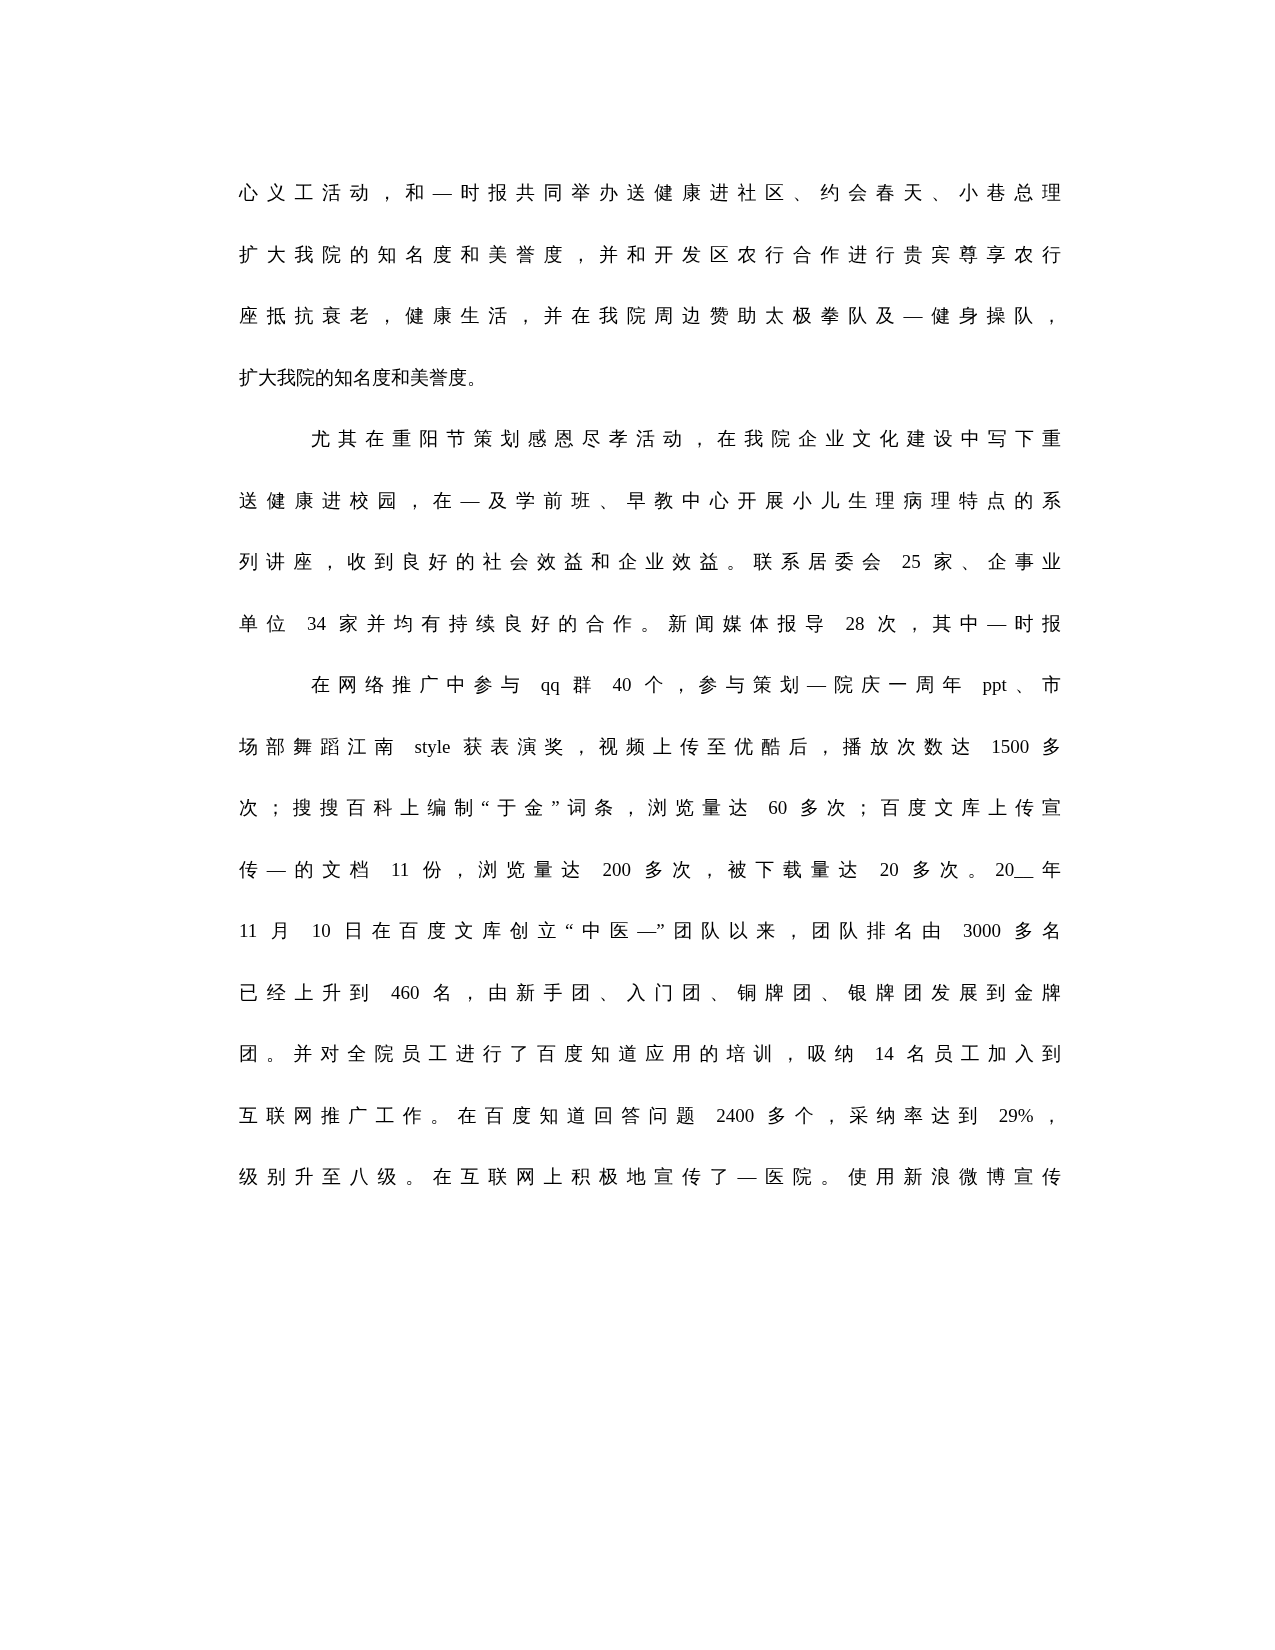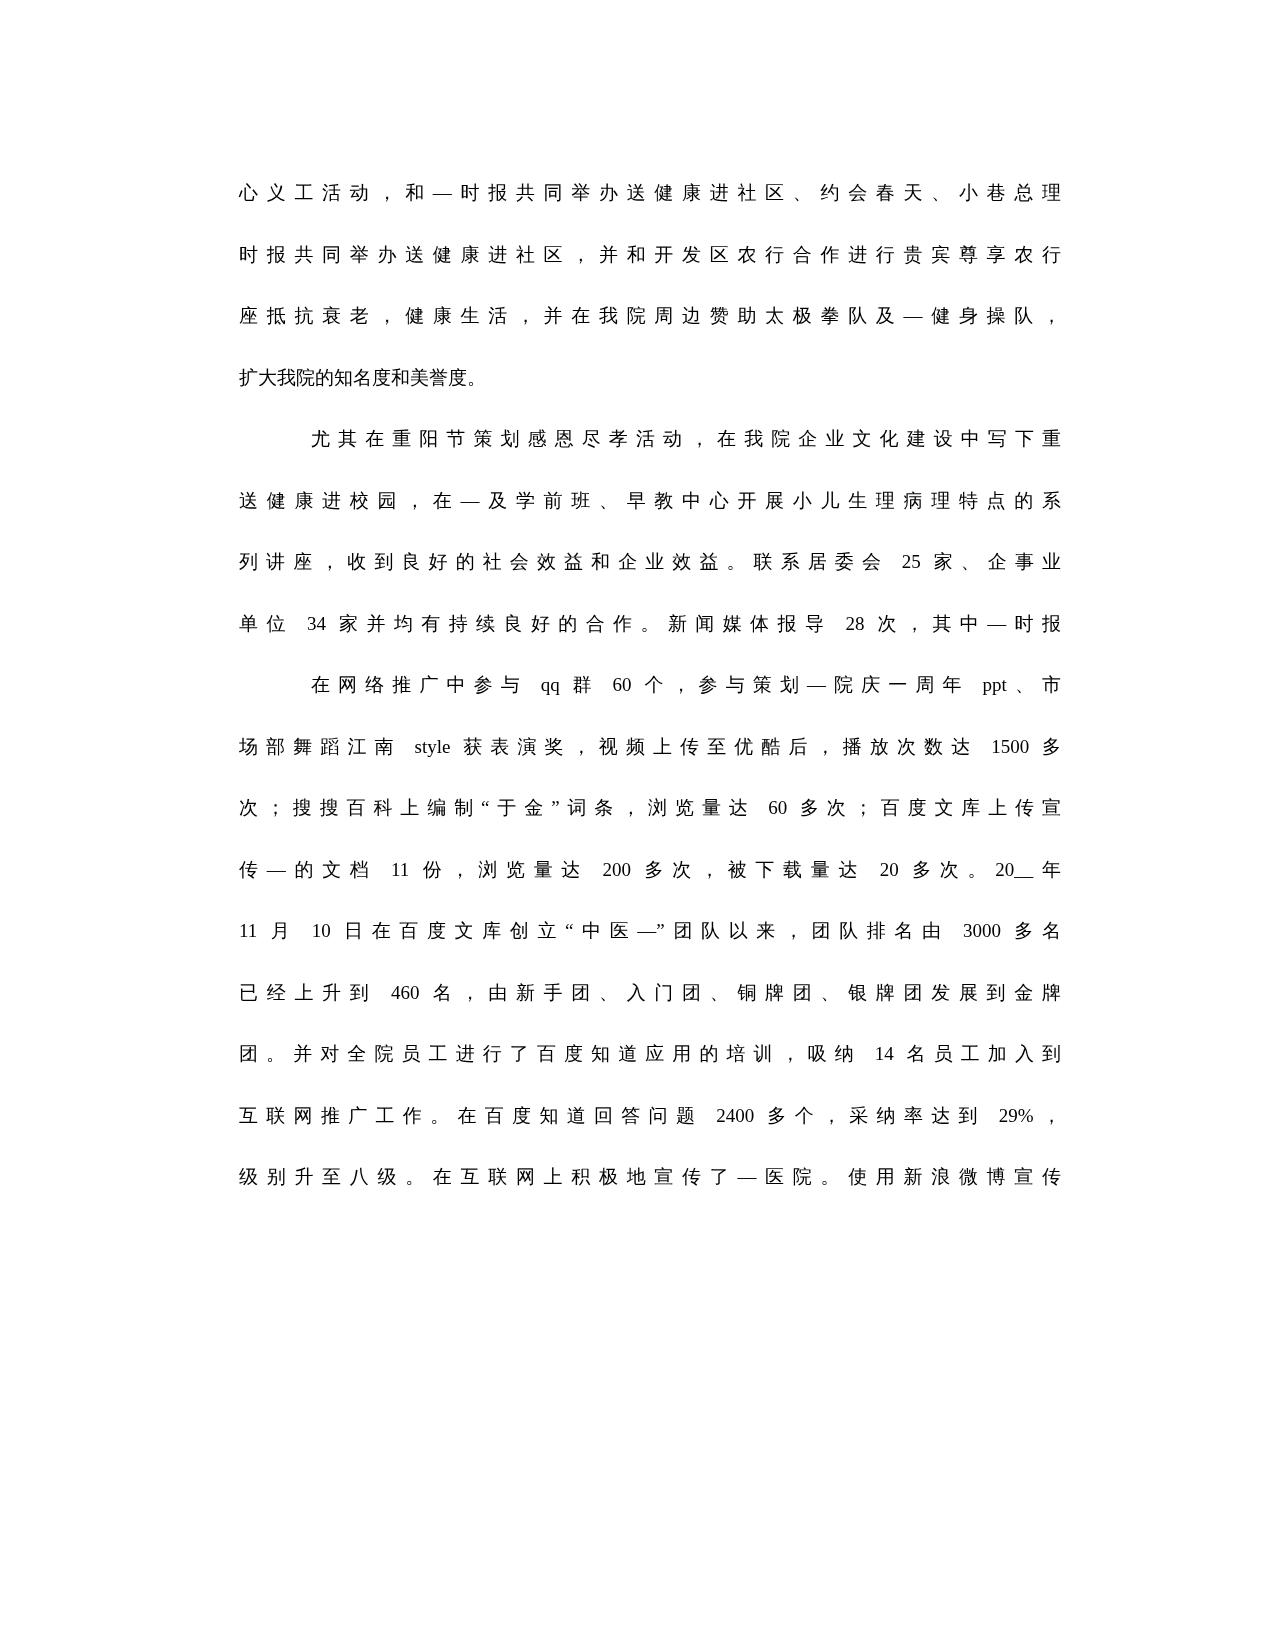--- a/index.html
+++ b/index.html
@@ -39,28 +39,28 @@
   .line.indent {
     padding-left: 72px;
   }
 </style>
 </head>
 <body>
 
 <div class="page">
   <div class="textblock">
       <div class="line">心义工活动，和—时报共同举办送健康进社区、约会春天、小巷总理</div>
-      <div class="line">时报共同举办送健康进社区，并和开发区农行合作进行贵宾尊享农行</div>
+      <div class="line">扩大我院的知名度和美誉度，并和开发区农行合作进行贵宾尊享农行</div>
       <div class="line">座抵抗衰老，健康生活，并在我院周边赞助太极拳队及—健身操队，</div>
       <div class="line no-flush">扩大我院的知名度和美誉度。</div>
       <div class="line indent">尤其在重阳节策划感恩尽孝活动，在我院企业文化建设中写下重</div>
       <div class="line">送健康进校园，在—及学前班、早教中心开展小儿生理病理特点的系</div>
       <div class="line">列讲座，收到良好的社会效益和企业效益。联系居委会 25 家、企事业</div>
       <div class="line">单位 34 家并均有持续良好的合作。新闻媒体报导 28 次，其中—时报</div>
-      <div class="line indent">在网络推广中参与 qq 群 60 个，参与策划—院庆一周年 ppt、市</div>
+      <div class="line indent">在网络推广中参与 qq 群 40 个，参与策划—院庆一周年 ppt、市</div>
       <div class="line">场部舞蹈江南 style 获表演奖，视频上传至优酷后，播放次数达 1500 多</div>
       <div class="line">次；搜搜百科上编制“于金”词条，浏览量达 60 多次；百度文库上传宣</div>
       <div class="line">传—的文档 11 份，浏览量达 200 多次，被下载量达 20 多次。20__年</div>
       <div class="line">11 月 10 日在百度文库创立“中医—”团队以来，团队排名由 3000 多名</div>
       <div class="line">已经上升到 460 名，由新手团、入门团、铜牌团、银牌团发展到金牌</div>
       <div class="line">团。并对全院员工进行了百度知道应用的培训，吸纳 14 名员工加入到</div>
       <div class="line">互联网推广工作。在百度知道回答问题 2400 多个，采纳率达到 29%，</div>
       <div class="line">级别升至八级。在互联网上积极地宣传了—医院。使用新浪微博宣传</div>
     </div>
 </div>

